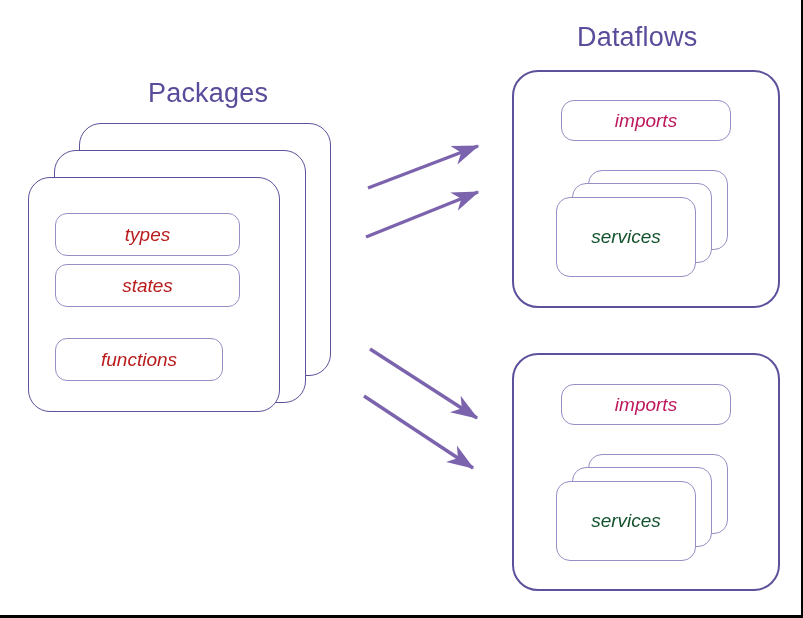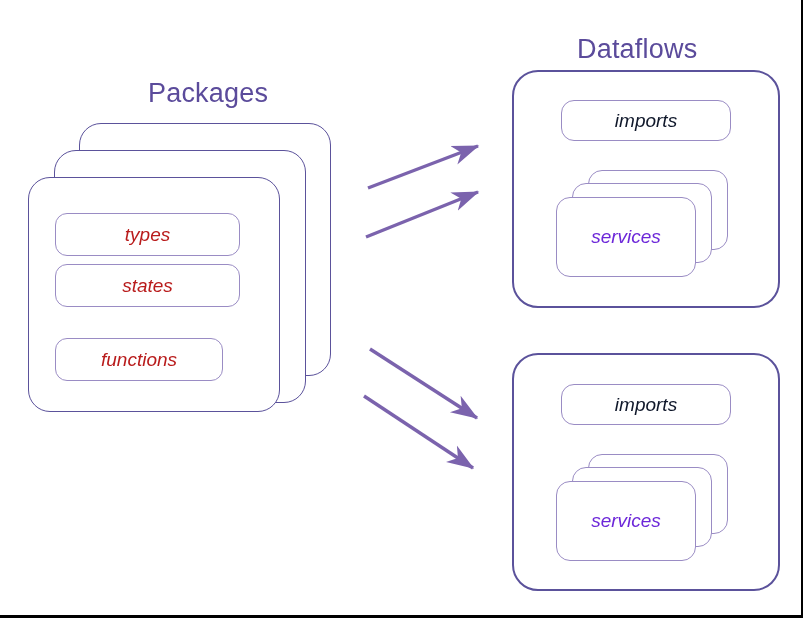--- a/index.html
+++ b/index.html
@@ -24,21 +24,21 @@
   
   .heading {
     position: absolute;
     color: #5b4b9b;
     font-size: 27px;
     font-weight: 400;
     letter-spacing: 0.2px;
     white-space: nowrap;
   }
   #packages-title { left: 148px; top: 78px; }
-  #dataflows-title { left: 577px; top: 34px; }
+  #dataflows-title { left: 577px; top: 22px; }
 
   
   .card {
     position: absolute;
     box-sizing: border-box;
     background: #ffffff;
     border: 1.6px solid #5b529b;
     border-radius: 20px;
   }
 
@@ -81,21 +81,21 @@
     position: absolute;
     box-sizing: border-box;
     background: #ffffff;
     border: 1.6px solid #9a8cc4;
     border-radius: 13px;
     display: flex;
     align-items: center;
     justify-content: center;
     font-style: italic;
     font-size: 19px;
-    color: #0f172a;
+    color: #be185d;
     width: 170px;
     height: 41px;
   }
   #imports-top    { left: 561px; top: 100px; }
   #imports-bottom { left: 561px; top: 384px; }
 
   
   .svc {
     position: absolute;
     box-sizing: border-box;
@@ -107,21 +107,21 @@
   }
   .svc-label {
     position: absolute;
     display: flex;
     align-items: center;
     justify-content: center;
     width: 140px;
     height: 80px;
     font-style: italic;
     font-size: 19px;
-    color: #6d28d9;
+    color: #14532d;
   }
   
   #svc-top-back  { left: 588px; top: 170px; }
   #svc-top-mid   { left: 572px; top: 183px; }
   #svc-top-front { left: 556px; top: 197px; }
   #svc-top-label { left: 556px; top: 197px; }
   
   #svc-bot-back  { left: 588px; top: 454px; }
   #svc-bot-mid   { left: 572px; top: 467px; }
   #svc-bot-front { left: 556px; top: 481px; }

